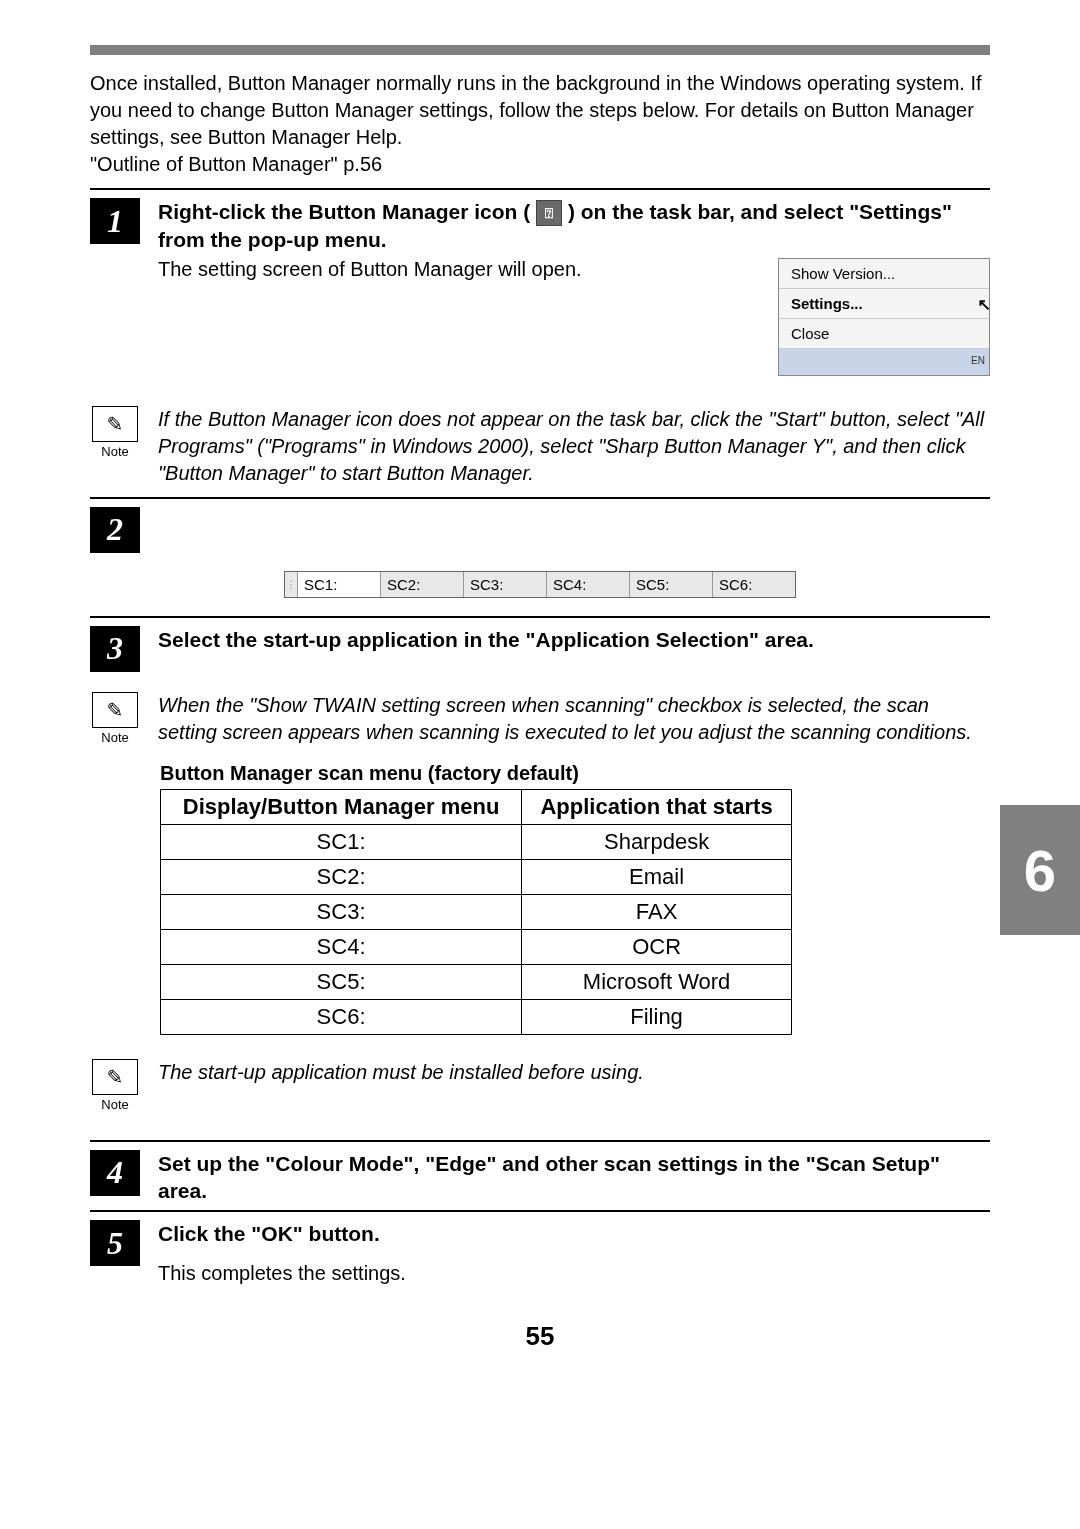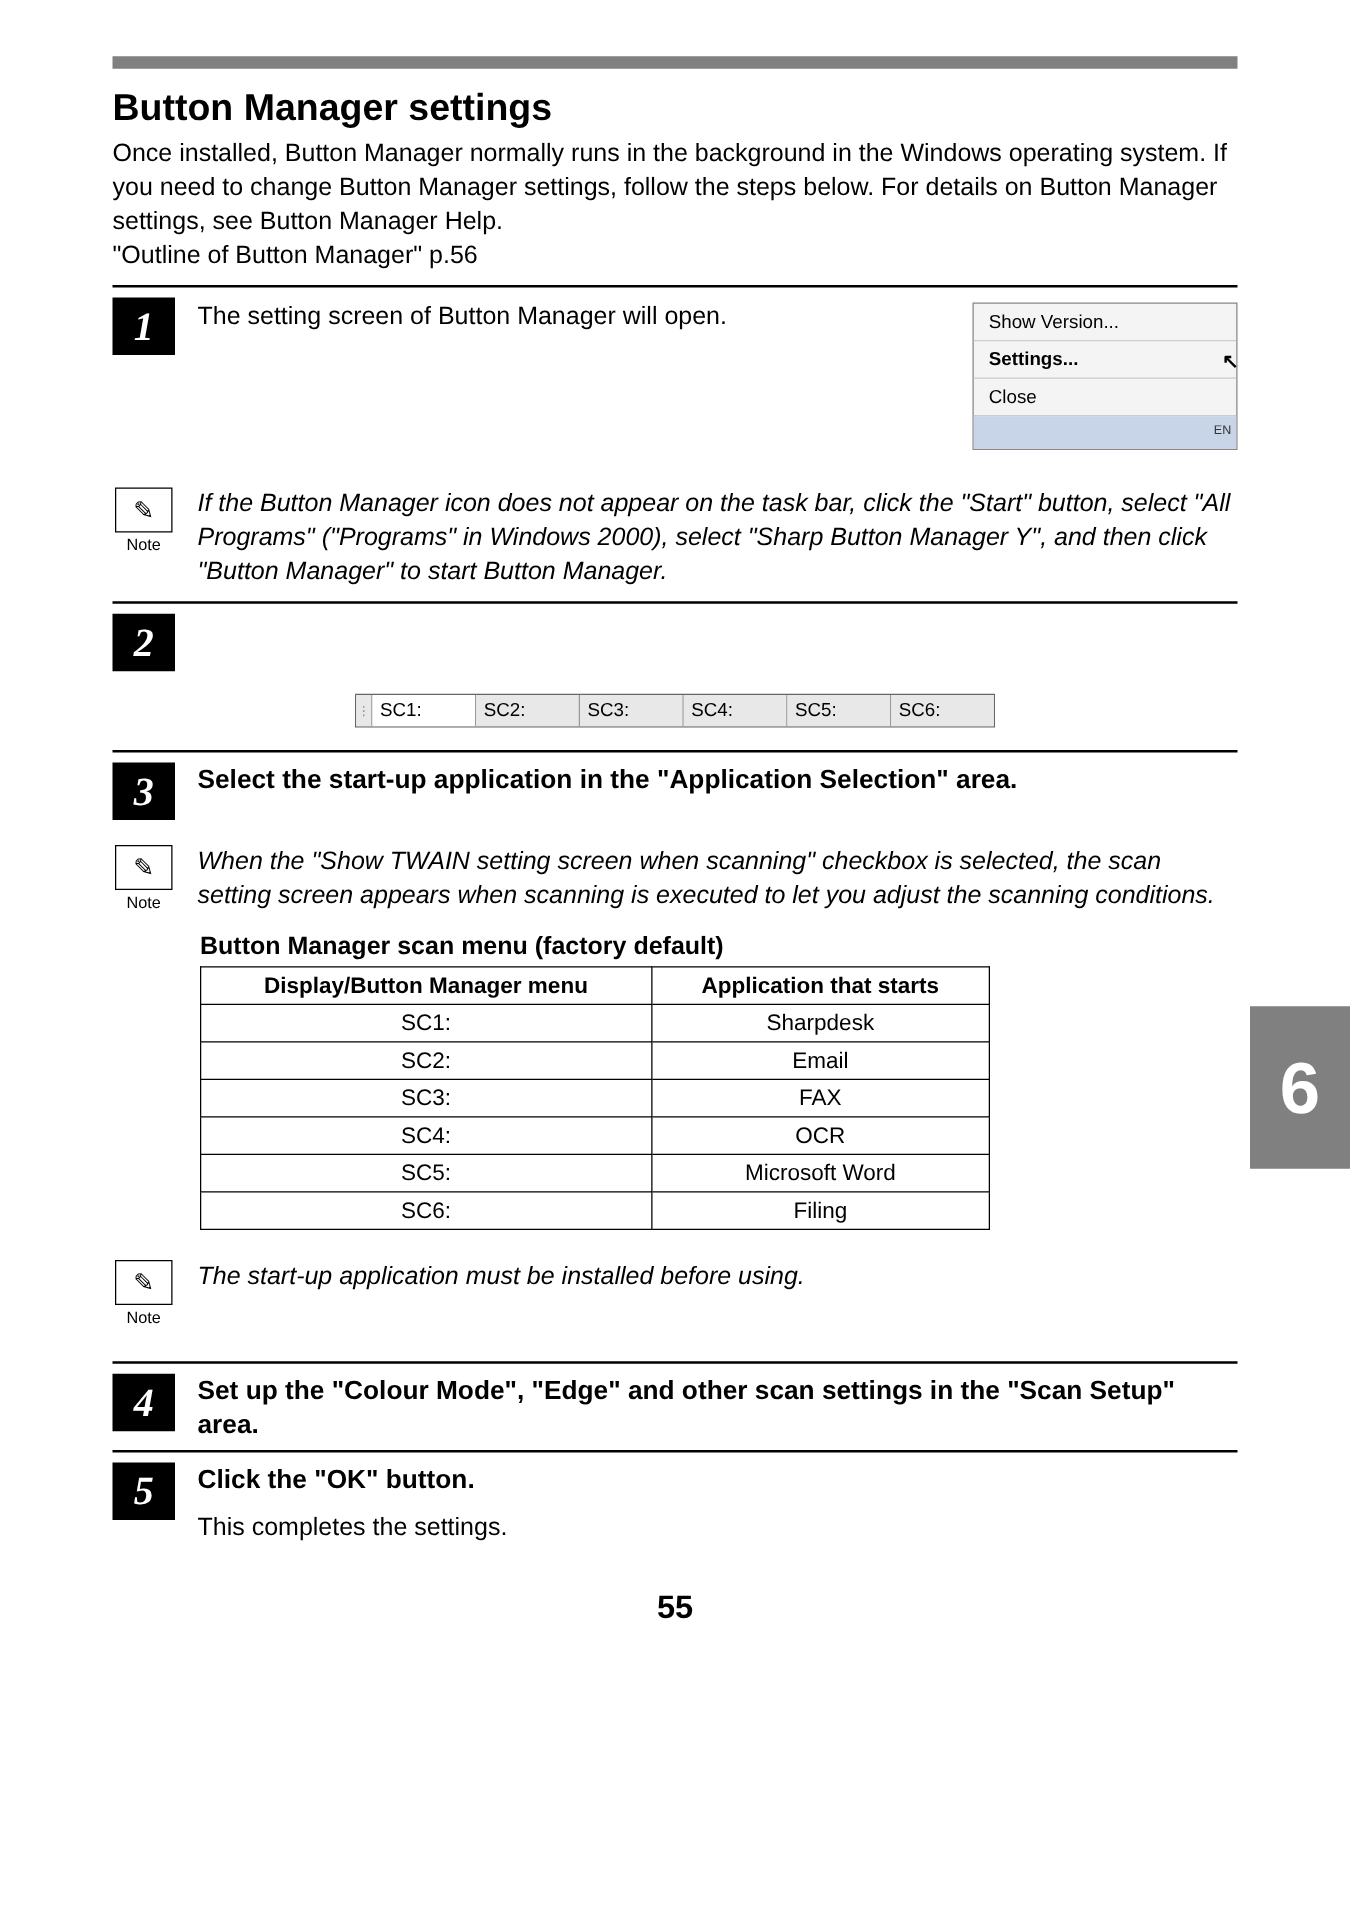--- a/index.html
+++ b/index.html
@@ -168,21 +168,21 @@
   .tabs-img .tab:last-child { border-right: none; }
   .table-title {
     font-weight: bold;
     font-size: 20px;
     margin: 16px 0 4px 70px;
   }
   table.defaults {
     border-collapse: collapse;
     width: 632px;
     margin: 0 0 0 70px;
-    font-size: 18px;
+    font-size: 22px;
   }
   table.defaults th, table.defaults td {
     border: 1.5px solid #000;
     padding: 4px 8px;
     text-align: center;
   }
   table.defaults th {
     font-weight: bold;
     background: #fff;
   }
@@ -208,29 +208,33 @@
   }
   .clear { clear: both; }
 </style>
 </head>
 <body>
 
 <div class="page">
   <div class="chapter-tab">6</div>
   <div class="top-bar"></div>
 
-  <h1>Button Manager settings</h1>
   <div class="intro">
     <span>Once installed, Button Manager normally runs in the background in the Windows operating system. If you need to change Button Manager settings, follow the steps below. For details on Button Manager settings, see Button Manager Help.</span><br>
     <span>"Outline of Button Manager" p.56</span>
   </div>
 
   <div class="step-block">
     <div class="step-num">1</div>
     <div class="step-body">
+      <div class="step-title">
+        <span>Right-click the Button Manager icon (</span>
+        <span class="inline-icon">⍰</span>
+        <span>) on the task bar, and select "Settings" from the pop-up menu.</span>
+      </div>
       <div class="popup-menu">
         <div class="item">Show Version...</div>
         <div class="item bold">
           <span>Settings...</span>
           <span class="cursor">↖</span>
         </div>
         <div class="item">Close</div>
         <div class="tray">EN</div>
       </div>
       <div class="step-sub">The setting screen of Button Manager will open.</div>

